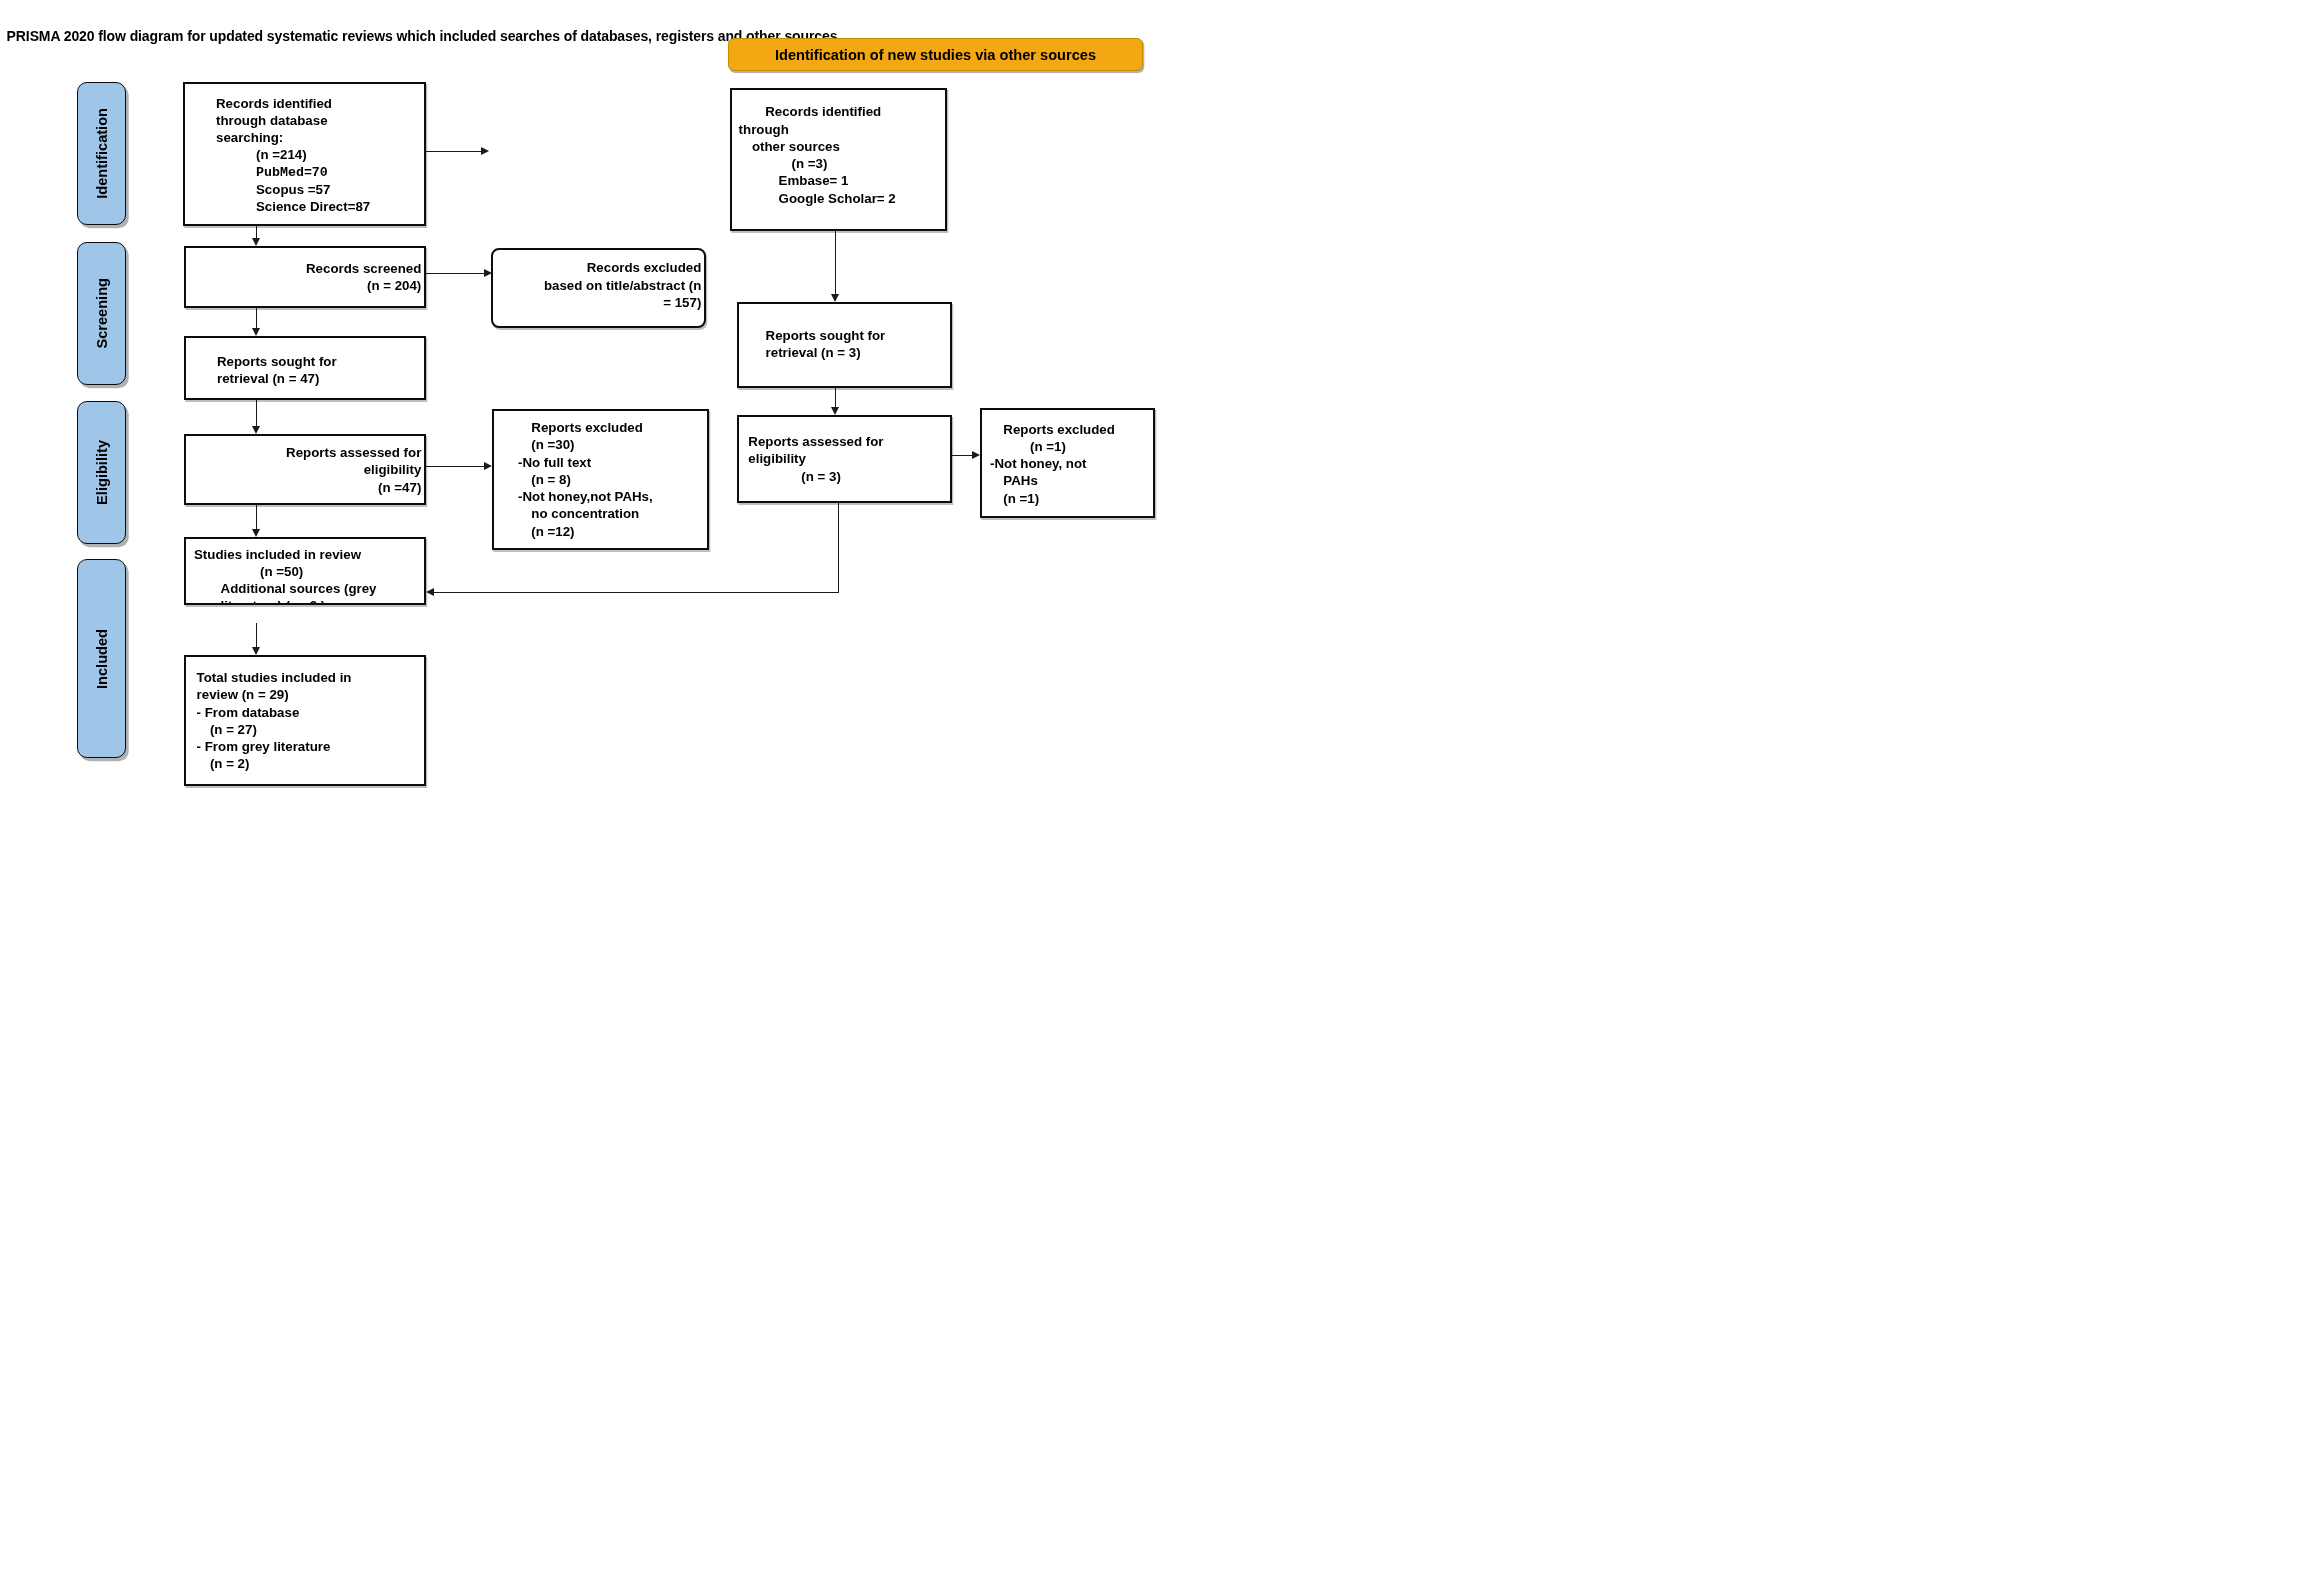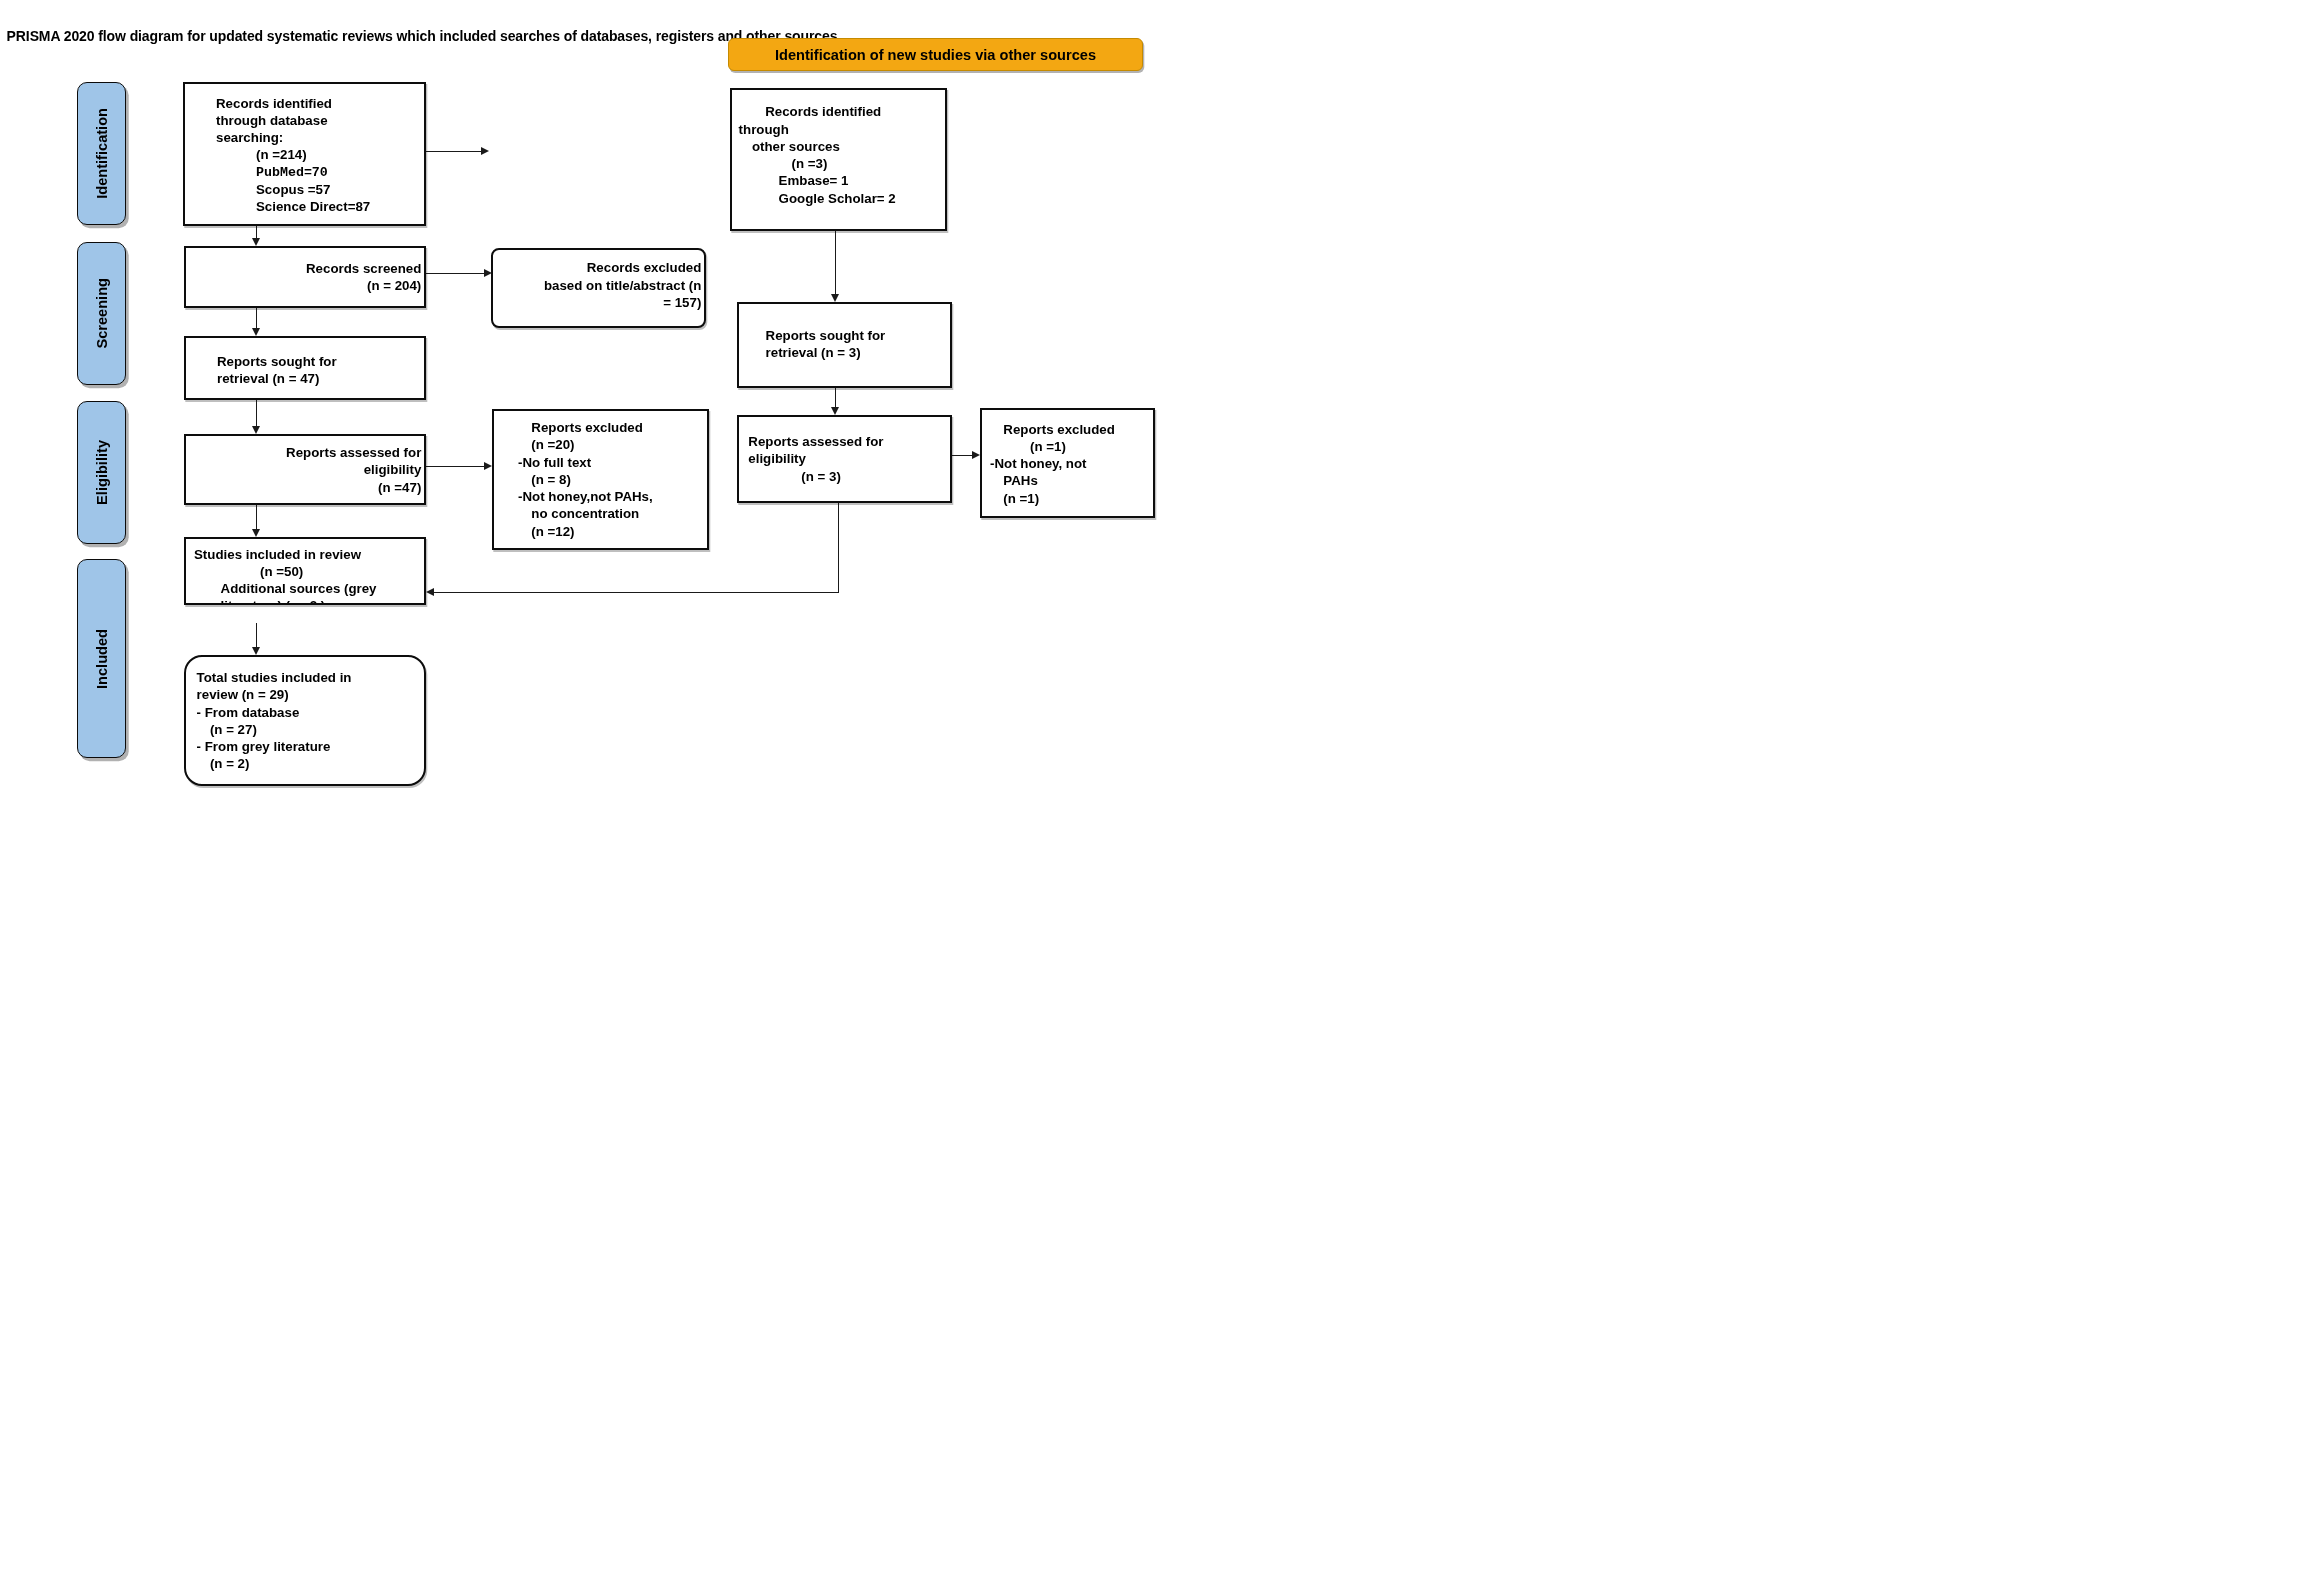--- a/index.html
+++ b/index.html
@@ -59,21 +59,21 @@
 
   #box-records-db{left:183px;top:82px;width:243px;height:144px;padding:10.6px 4px 0 31px;}
   #box-removed{left:489px;top:82px;width:217px;height:143px;padding:29px 4px 0 16px;}
   #box-other-sources{left:730px;top:88px;width:217px;height:143px;padding:13.3px 4px 0 6.6px;}
   #box-screened{left:184px;top:246px;width:242px;height:62px;padding:12px 2.7px 0 2.7px;}
   #box-excluded-157{left:491px;top:248px;width:215px;height:80px;padding:9.3px 2.7px 0 2.7px;border-radius:8px;}
   #box-sought-47{left:184px;top:336px;width:242px;height:64px;padding:14.6px 4px 0 31px;}
   #box-assessed-47{left:184px;top:434px;width:242px;height:71px;padding:8px 2.7px 0 2.7px;}
   #box-excluded-20{left:492px;top:409px;width:217px;height:141px;padding:8px 4px 0 24px;}
   #box-included-27{left:184px;top:537px;width:242px;height:68px;padding:6.6px 4px 0 8px;}
-  #box-total-29{left:184px;top:655px;width:242px;height:131px;padding:12px 4px 0 10.6px;border-radius:18px;}
+  #box-total-29{left:184px;top:655px;width:242px;height:131px;padding:12px 4px 0 10.6px;}
   #box-sought-3{left:737px;top:302px;width:215px;height:86px;padding:22.6px 4px 0 26.6px;}
   #box-assessed-3{left:737px;top:415px;width:215px;height:88px;padding:16px 4px 0 9.3px;}
   #box-excluded-right{left:980px;top:408px;width:175px;height:110px;padding:10.6px 4px 0 8px;}
 
   .vline{position:absolute;width:1.3px;background:var(--line);}
   .hline{position:absolute;height:1.3px;background:var(--line);}
   .ah-down{position:absolute;width:0;height:0;
     border-left:4.6px solid transparent;border-right:4.6px solid transparent;
     border-top:8px solid var(--line);}
   .ah-right{position:absolute;width:0;height:0;
@@ -135,21 +135,21 @@
       <div class="ln"><span>Reports sought for</span></div>
       <div class="ln"><span>retrieval (n = 47)</span></div>
     </div>
   <div class="box center" id="box-assessed-47">
       <div class="ln"><span>Reports assessed for</span></div>
       <div class="ln"><span>eligibility</span></div>
       <div class="ln"><span>(n =47)</span></div>
     </div>
   <div class="box" id="box-excluded-20">
       <div class="ln" style="padding-left: 13.3px;"><span>Reports excluded</span></div>
-      <div class="ln" style="padding-left: 13.3px;"><span>(n =20)</span></div>
+      <div class="ln" style="padding-left: 13.3px;"><span>(n =30)</span></div>
       <div class="ln"><span>-No full text</span></div>
       <div class="ln" style="padding-left: 13.3px;"><span>(n = 8)</span></div>
       <div class="ln"><span>-Not honey,not PAHs,</span></div>
       <div class="ln" style="padding-left: 13.3px;"><span>no concentration</span></div>
       <div class="ln" style="padding-left: 13.3px;"><span>(n =12)</span></div>
     </div>
   <div class="box" id="box-included-27">
       <div class="ln"><span>Studies included in review</span></div>
       <div class="ln" style="padding-left: 66px;"><span>(n =50)</span></div>
       <div class="ln" style="padding-left: 26.6px;"><span>Additional sources (grey</span></div>

